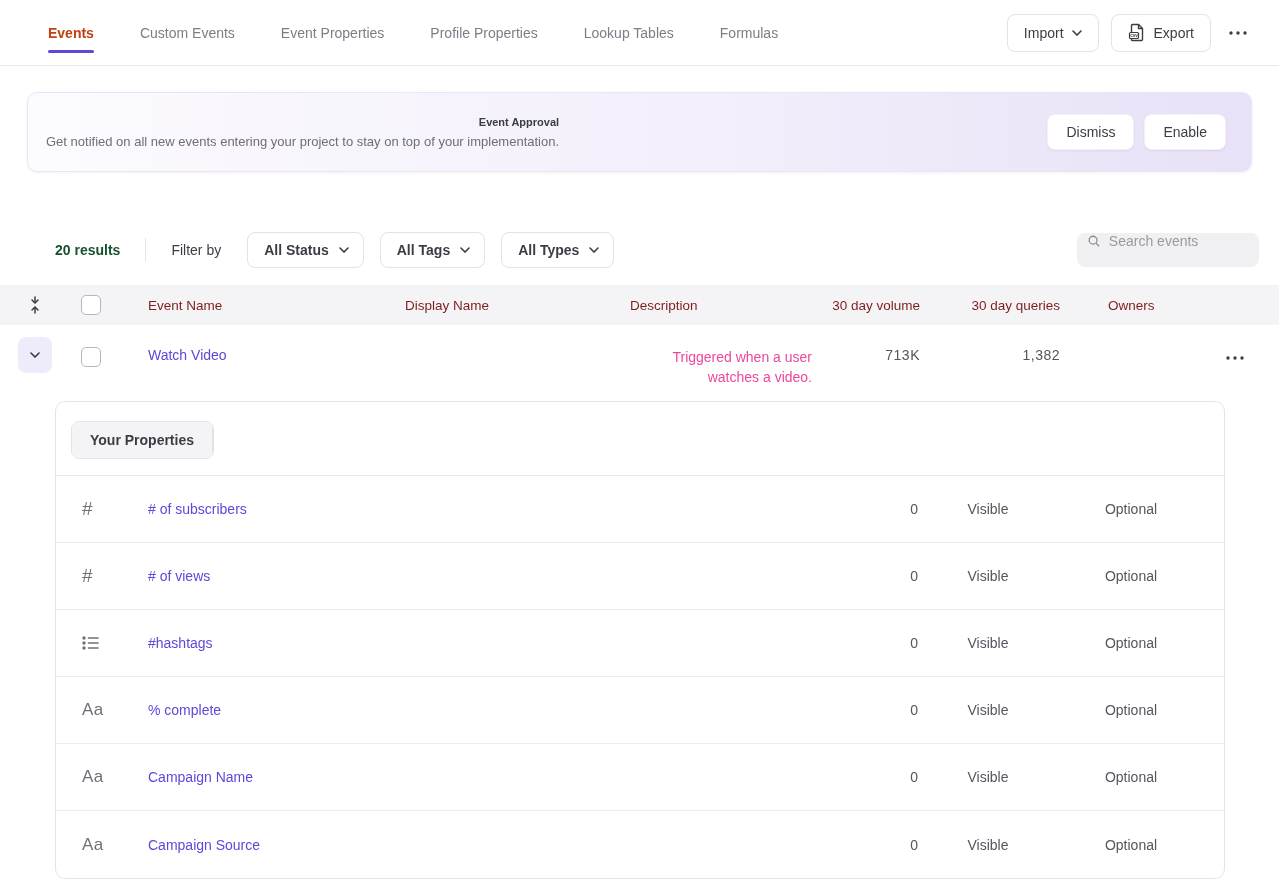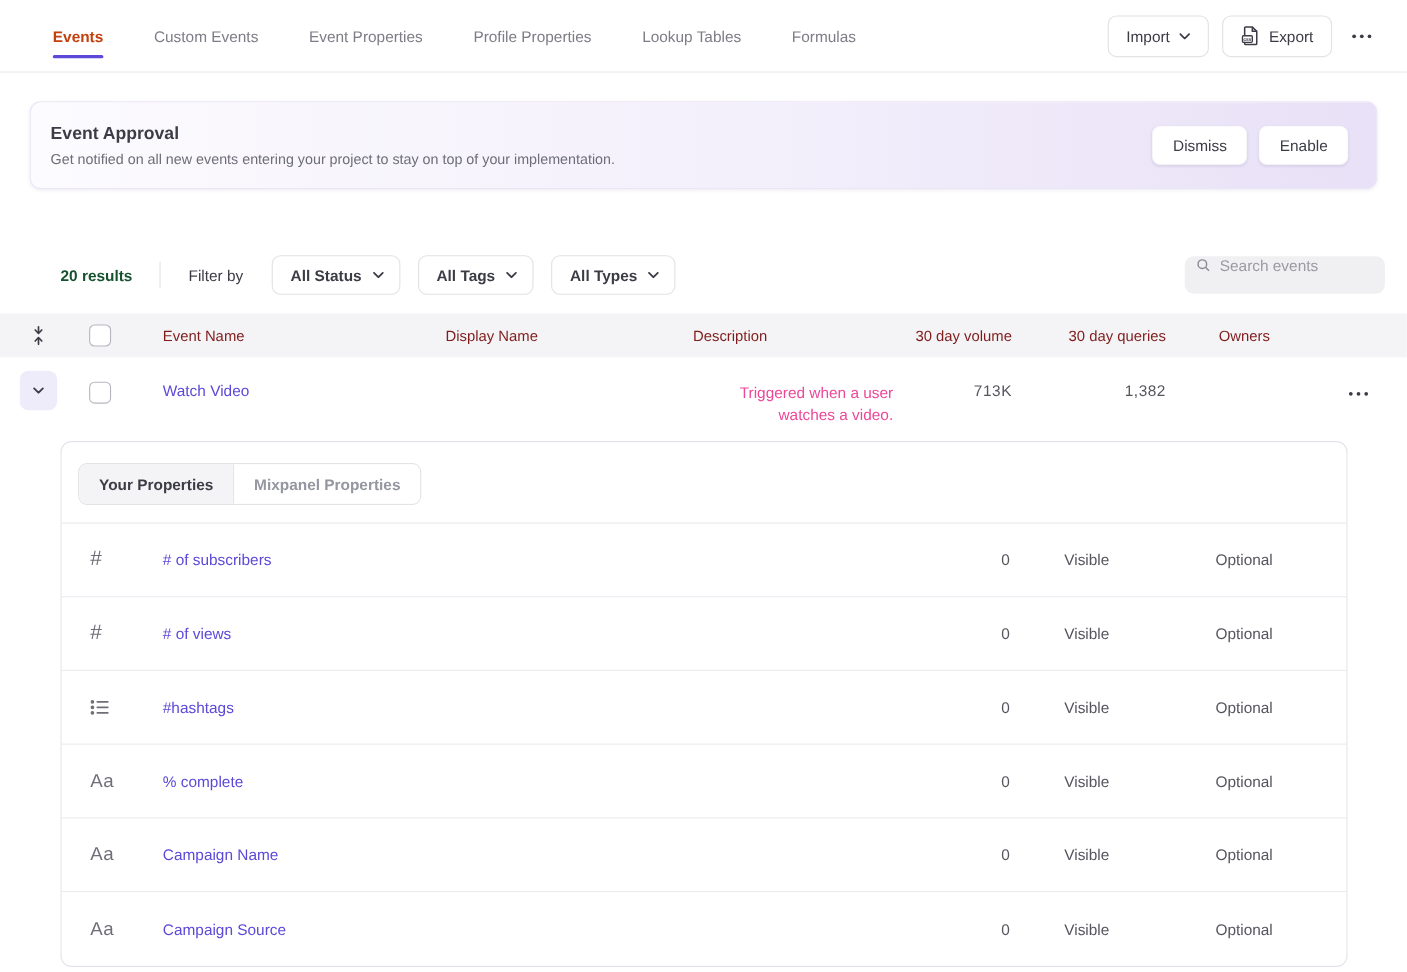--- a/index.html
+++ b/index.html
@@ -35,21 +35,21 @@
   .chev { width:10px; height:6px; display:inline-block; }
   
   .banner {
     margin:26px 27px 0 27px; height:80px; border-radius:10px;
     border:1px solid #eae5f5;
     background:linear-gradient(90deg,#fcfbfe 0%,#f3effb 55%,#e8e1f7 100%);
     box-shadow:0 1px 3px rgba(40,20,90,0.06);
     display:flex; align-items:center; justify-content:space-between;
     padding:0 25px 0 18px;
   }
-  .banner-title { font-weight:700; font-size:16px; color:#3c3c46; margin-bottom:6px; }
+  .banner-title { font-weight:700; font-size:11px; color:#3c3c46; margin-bottom:6px;text-align:right; }
   .banner-sub { font-size:13px; color:#6e6e78; }
   .banner-actions { display:flex; gap:10px; }
   .banner-btn {
     background:#fff; border:1px solid rgba(60,40,120,0.06); border-radius:8px;
     height:36px; padding:0 18px; font-size:14px; font-weight:500; color:#3c3c46;
     cursor:pointer; box-shadow:0 1px 2px rgba(40,20,90,0.08); font-family:inherit;
   }
   
   .filterbar {
     margin:60px 20px 0 55px; display:flex; align-items:center; height:36px;
@@ -265,21 +265,20 @@
             <circle cx="16" cy="2" r="1.7"></circle>
         </svg>
       </button>
     </div>
   </div>
 
   <div class="panel">
     <div class="panel-tabs">
       <div class="seg-group">
         <div class="seg active">Your Properties</div>
-        <div class="seg">Mixpanel Properties</div>
       </div>
     </div>
     <div class="panel-divider"></div>
 
     <div class="prop-grid">
       <div class="prop-icon">#</div>
       <a class="prop-name"># of subscribers</a>
       <div class="prop-val">0</div>
       <div class="prop-mid">Visible</div>
       <div class="prop-mid">Optional</div>

